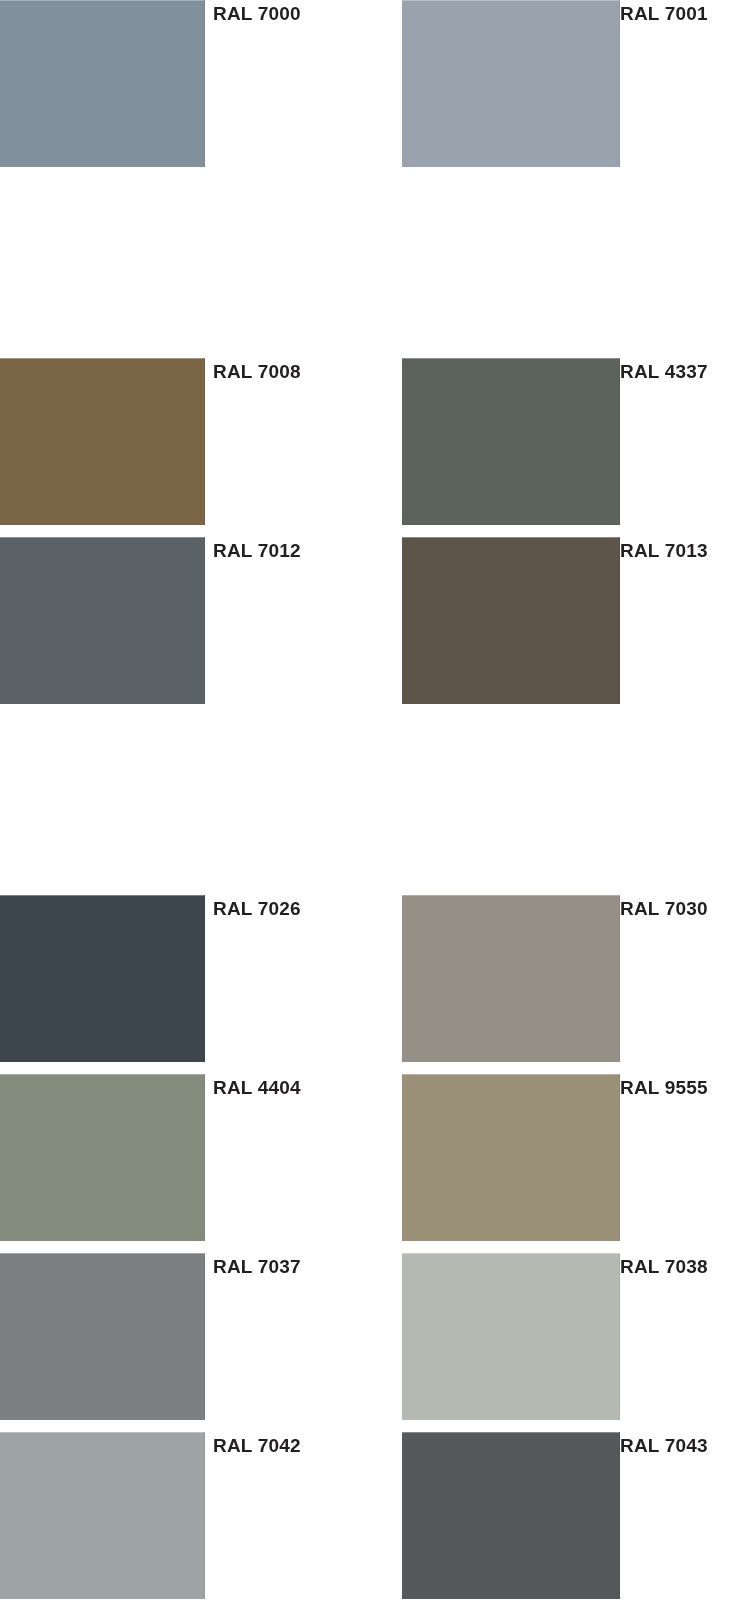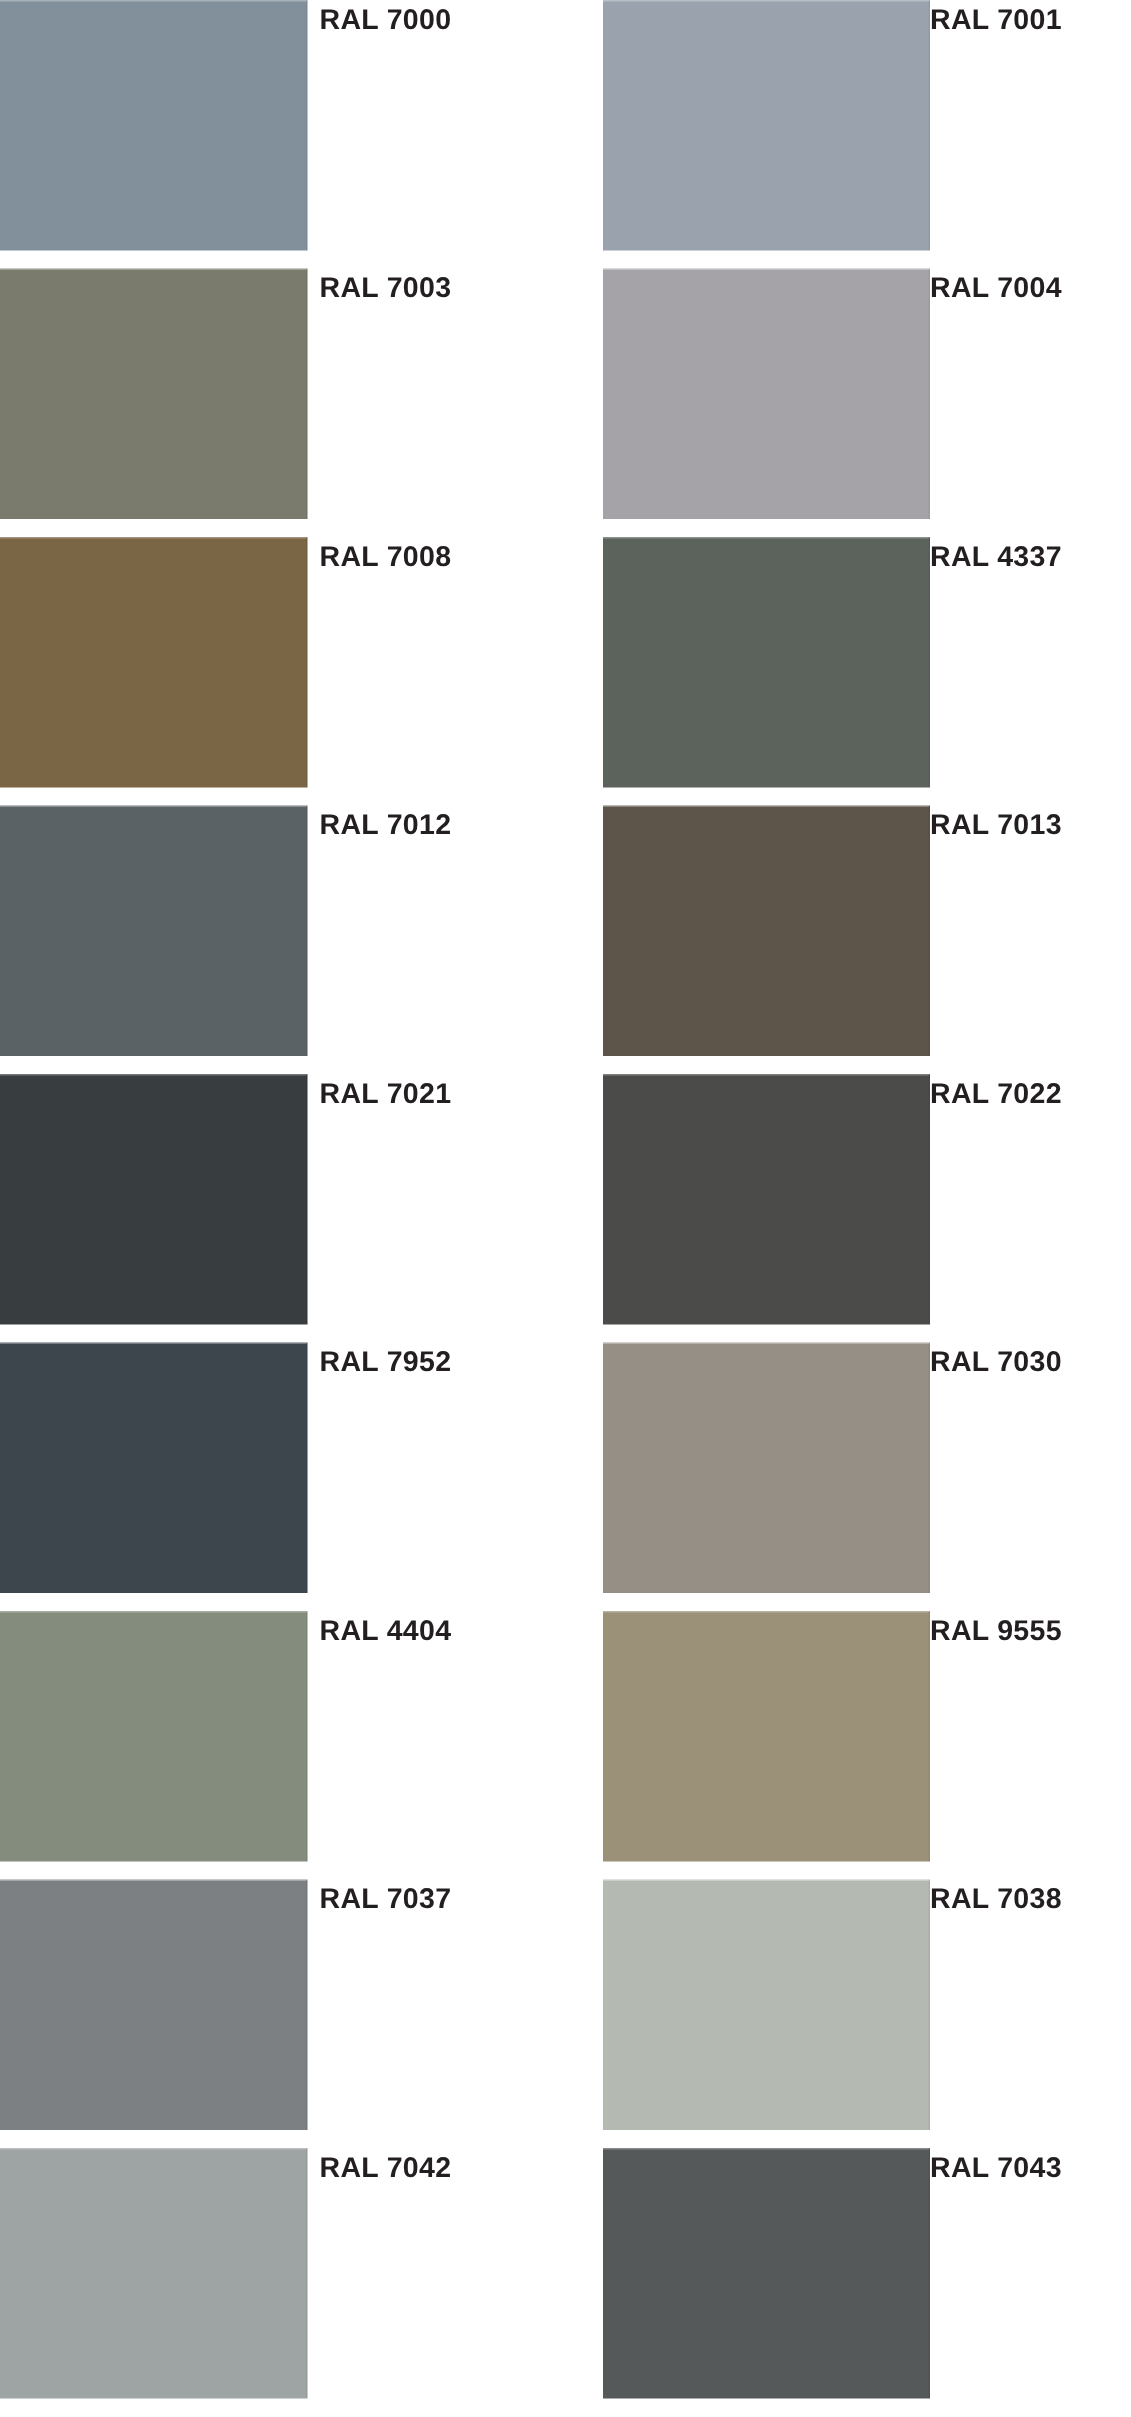--- a/index.html
+++ b/index.html
@@ -70,64 +70,44 @@
     <div class="swatch-row" style="top: 0px;">
       <div class="swatch-cell col-0">
         <div class="swatch-chip" title="#81909b" style="background-color: rgb(129, 144, 155);"></div>
         <div class="swatch-label">RAL 7000</div>
       </div>
       <div class="swatch-cell col-1">
         <div class="swatch-chip" title="#9aa2ad" style="background-color: rgb(154, 162, 173);"></div>
         <div class="swatch-label">RAL 7001</div>
       </div>
     </div>
-    <div class="swatch-row" style="top: 179px;">
-      <div class="swatch-cell col-0">
-        <div class="swatch-chip" title="#7a7a6d" style="background-color: rgb(122, 122, 109);"></div>
-        <div class="swatch-label">RAL 7003</div>
-      </div>
-      <div class="swatch-cell col-1">
-        <div class="swatch-chip" title="#a5a3a8" style="background-color: rgb(165, 163, 168);"></div>
-        <div class="swatch-label">RAL 7004</div>
-      </div>
-    </div>
     <div class="swatch-row" style="top: 358px;">
       <div class="swatch-cell col-0">
         <div class="swatch-chip" title="#7a6545" style="background-color: rgb(122, 101, 69);"></div>
         <div class="swatch-label">RAL 7008</div>
       </div>
       <div class="swatch-cell col-1">
         <div class="swatch-chip" title="#5c625c" style="background-color: rgb(92, 98, 92);"></div>
         <div class="swatch-label">RAL 4337</div>
       </div>
     </div>
     <div class="swatch-row" style="top: 537px; padding-left: 11px;">
       <div class="swatch-cell col-0">
         <div class="swatch-chip" title="#5b6265" style="background-color: rgb(91, 98, 101);"></div>
         <div class="swatch-label">RAL 7012</div>
       </div>
       <div class="swatch-cell col-1">
         <div class="swatch-chip" title="#5d544a" style="background-color: rgb(93, 84, 74);"></div>
         <div class="swatch-label">RAL 7013</div>
       </div>
     </div>
-    <div class="swatch-row" style="top: 716px;">
-      <div class="swatch-cell col-0">
-        <div class="swatch-chip" title="#383d40" style="background-color: rgb(56, 61, 64);"></div>
-        <div class="swatch-label">RAL 7021</div>
-      </div>
-      <div class="swatch-cell col-1">
-        <div class="swatch-chip" title="#4b4b49" style="background-color: rgb(75, 75, 73);"></div>
-        <div class="swatch-label">RAL 7022</div>
-      </div>
-    </div>
     <div class="swatch-row" style="top: 895px;">
       <div class="swatch-cell col-0">
         <div class="swatch-chip" title="#3d464d" style="background-color: rgb(61, 70, 77);"></div>
-        <div class="swatch-label">RAL 7952</div>
+        <div class="swatch-label">RAL 7026</div>
       </div>
       <div class="swatch-cell col-1">
         <div class="swatch-chip" title="#968f85" style="background-color: rgb(150, 143, 133);"></div>
         <div class="swatch-label">RAL 7030</div>
       </div>
     </div>
     <div class="swatch-row" style="top: 1074px;">
       <div class="swatch-cell col-0">
         <div class="swatch-chip" title="#848d7d" style="background-color: rgb(132, 141, 125);"></div>
         <div class="swatch-label">RAL 4404</div>

